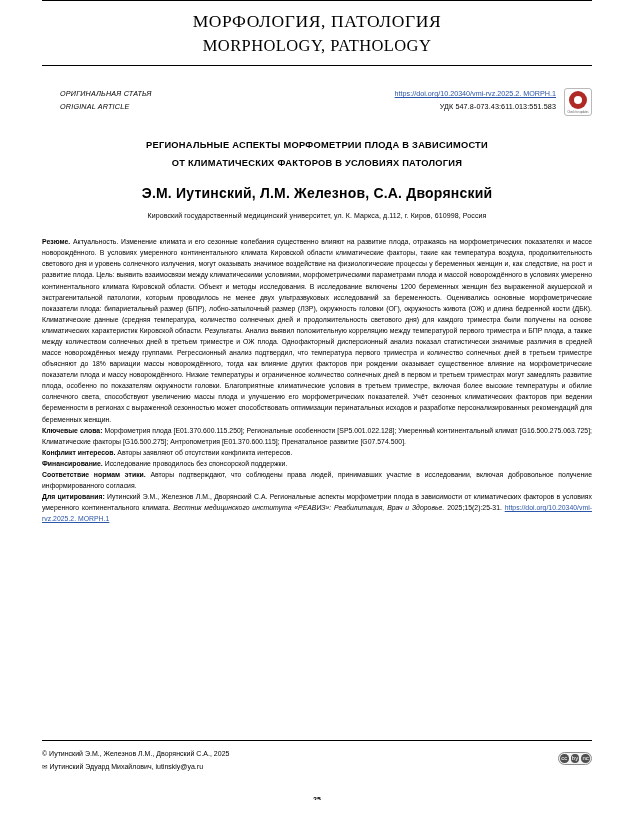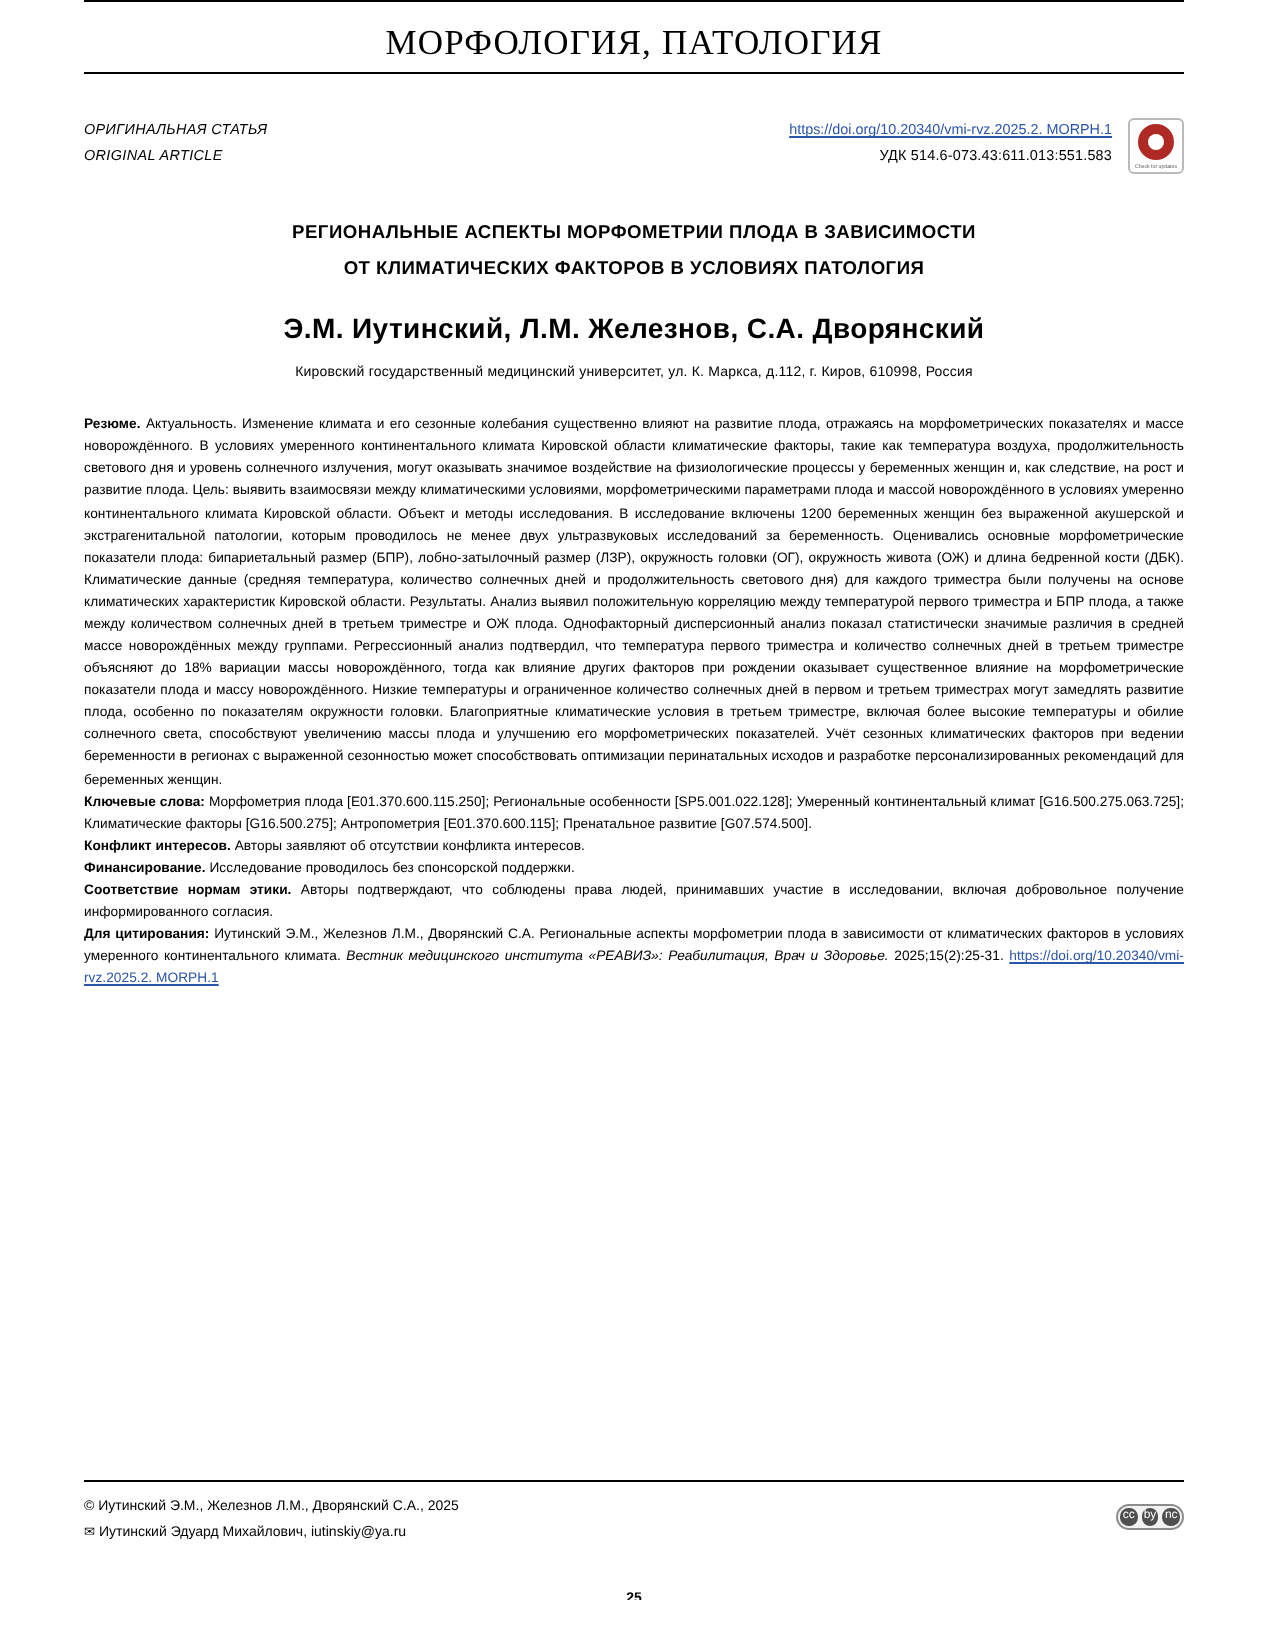--- a/index.html
+++ b/index.html
@@ -57,20 +57,21 @@
     align-items: flex-start;
     margin-top: 22px;
   }
   .meta-left {
     font-size: 7.2px;
     font-style: italic;
     line-height: 1.75;
     letter-spacing: 0.2px;
     color: #000;
     white-space: nowrap;
+    margin-left: 18px;
   }
   .meta-center {
     text-align: right;
     font-size: 7.2px;
     line-height: 1.75;
     padding-right: 8px;
     flex: 1;
   }
   .doi-link {
     color: #2b55a8;
@@ -218,34 +219,35 @@
 </head>
 <body>
 
 <div class="page">
   <div class="content">
 
     <div>
       <hr class="sect-rule">
       <div class="sect-head">
         <div class="ru">МОРФОЛОГИЯ, ПАТОЛОГИЯ</div>
+        <div class="en">MORPHOLOGY, PATHOLOGY</div>
       </div>
       <hr class="sect-rule">
     </div>
 
     <div class="meta-row">
       <div class="meta-left">
         <div>ОРИГИНАЛЬНАЯ СТАТЬЯ</div>
         <div>ORIGINAL ARTICLE</div>
       </div>
       <div class="meta-center">
         <div>
           <span class="doi-link">https://doi.org/10.20340/vmi-rvz.2025.2. MORPH.1</span>
         </div>
-        <div class="udk">УДК 514.6-073.43:611.013:551.583</div>
+        <div class="udk">УДК 547.8-073.43:611.013:551.583</div>
       </div>
       <div class="qr-badge">
         <div class="ring"></div>
         <div class="cap">Check for updates</div>
       </div>
     </div>
 
     <div class="title">
       <div>РЕГИОНАЛЬНЫЕ АСПЕКТЫ МОРФОМЕТРИИ ПЛОДА В ЗАВИСИМОСТИ</div>
       <div>ОТ КЛИМАТИЧЕСКИХ ФАКТОРОВ В УСЛОВИЯХ ПАТОЛОГИЯ</div>

